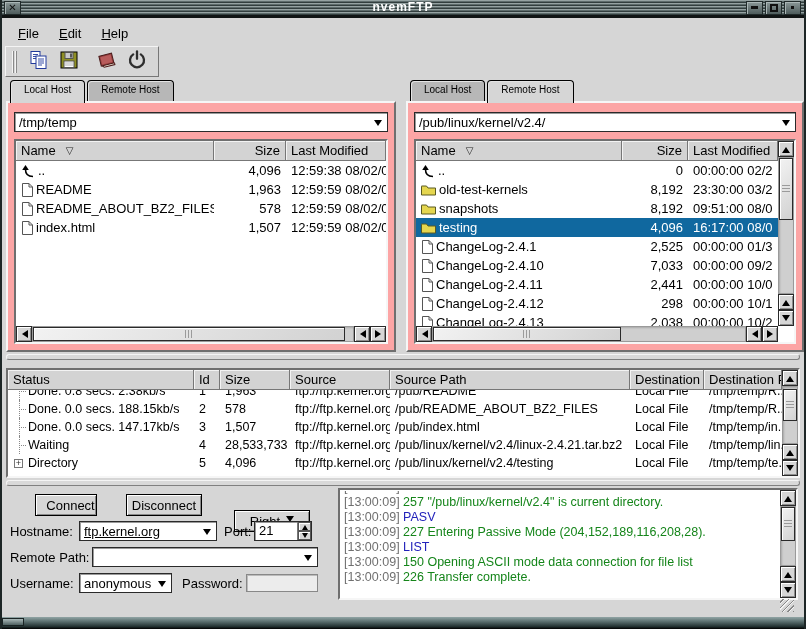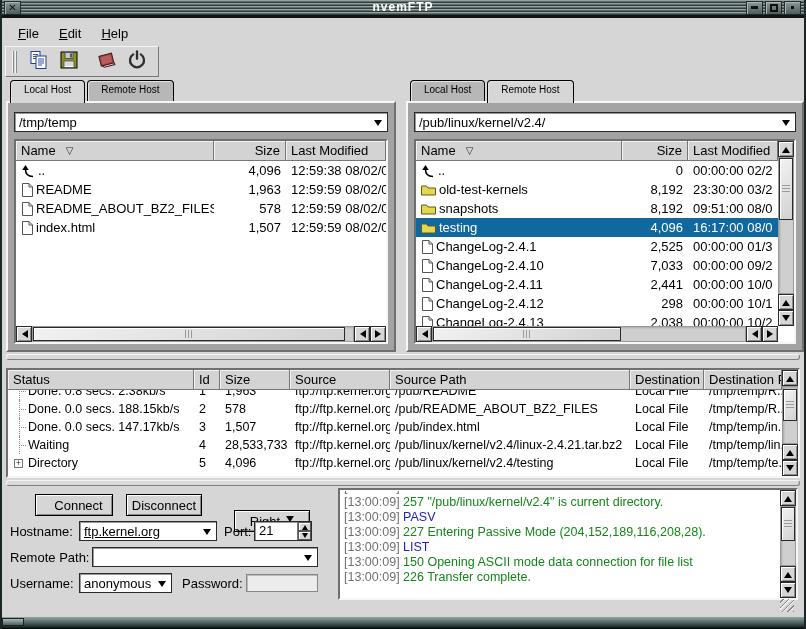--- a/index.html
+++ b/index.html
@@ -36,21 +36,21 @@
   .tool-btn{width:28px;height:26px;display:flex;align-items:center;justify-content:center;margin:0 1px;}
   .tb-sep{width:8px;}
   
   .panel{position:absolute;top:80px;height:272px;}
   .panel.left{left:4px;width:390px;} .panel.right{left:404px;width:398px;}
   .tabs{position:absolute;top:0;left:4px;height:22px;display:flex;z-index:3;}
   .tab{padding:3px 13px 2px;margin-right:2px;background:#b7b7b7;border:1px solid #000;
     border-bottom:none;border-radius:4px 4px 0 0;box-shadow:inset 1px 1px 0 #e4e4e4;
     font-size:10px;height:21px;}
   .tab.active{background:#d6d6d6;height:23px;z-index:4;}
-  .tabframe{position:absolute;top:21px;left:0;right:0;bottom:0;background:#a3a3a3;
+  .tabframe{position:absolute;top:21px;left:0;right:0;bottom:0;background:#fca5a5;
     border:2px solid;border-color:#f6f6f6 #6f6f6f #6f6f6f #f6f6f6;}
   .combo{position:absolute;height:20px;background:#fff;border:1px solid #2a2a2a;
     box-shadow:inset 1px 1px 0 #9a9a9a;display:flex;align-items:center;padding:0 4px;
     white-space:nowrap;overflow:hidden;}
   .pathcombo{top:9px;left:6px;right:6px;}
   .combo .arrow{position:absolute;right:5px;top:7px;width:0;height:0;
     border:4px solid transparent;border-top:6px solid #000;}
   
   .listframe{position:absolute;top:36px;left:6px;right:6px;bottom:6px;background:#fff;
     border:2px solid;border-color:#6f6f6f #f6f6f6 #f6f6f6 #6f6f6f;}
@@ -586,21 +586,21 @@
         </div>
         <div class="sbtn">
           <i class="tri t-down"></i>
         </div>
       </div>
   </div>
 
   <div class="splitter sp2"></div>
 
   <div class="bottompane">
-    <div class="btnq" style="left:33px;top:8px;width:78px;padding-left:17px;">
+    <div class="btnq" style="left:33px;top:8px;width:62px;padding-left:17px;">
         <span>Connect</span>
       </div>
     <div class="btnq" style="left:124px;top:8px;width:76px;">
         <span>Disconnect</span>
       </div>
     <div class="btnq" style="left:232px;top:24px;width:76px;">
       <span>Right</span>
       <span class="tri t-down" style="margin-left:6px;margin-bottom:0;"></span>
     </div>
 

